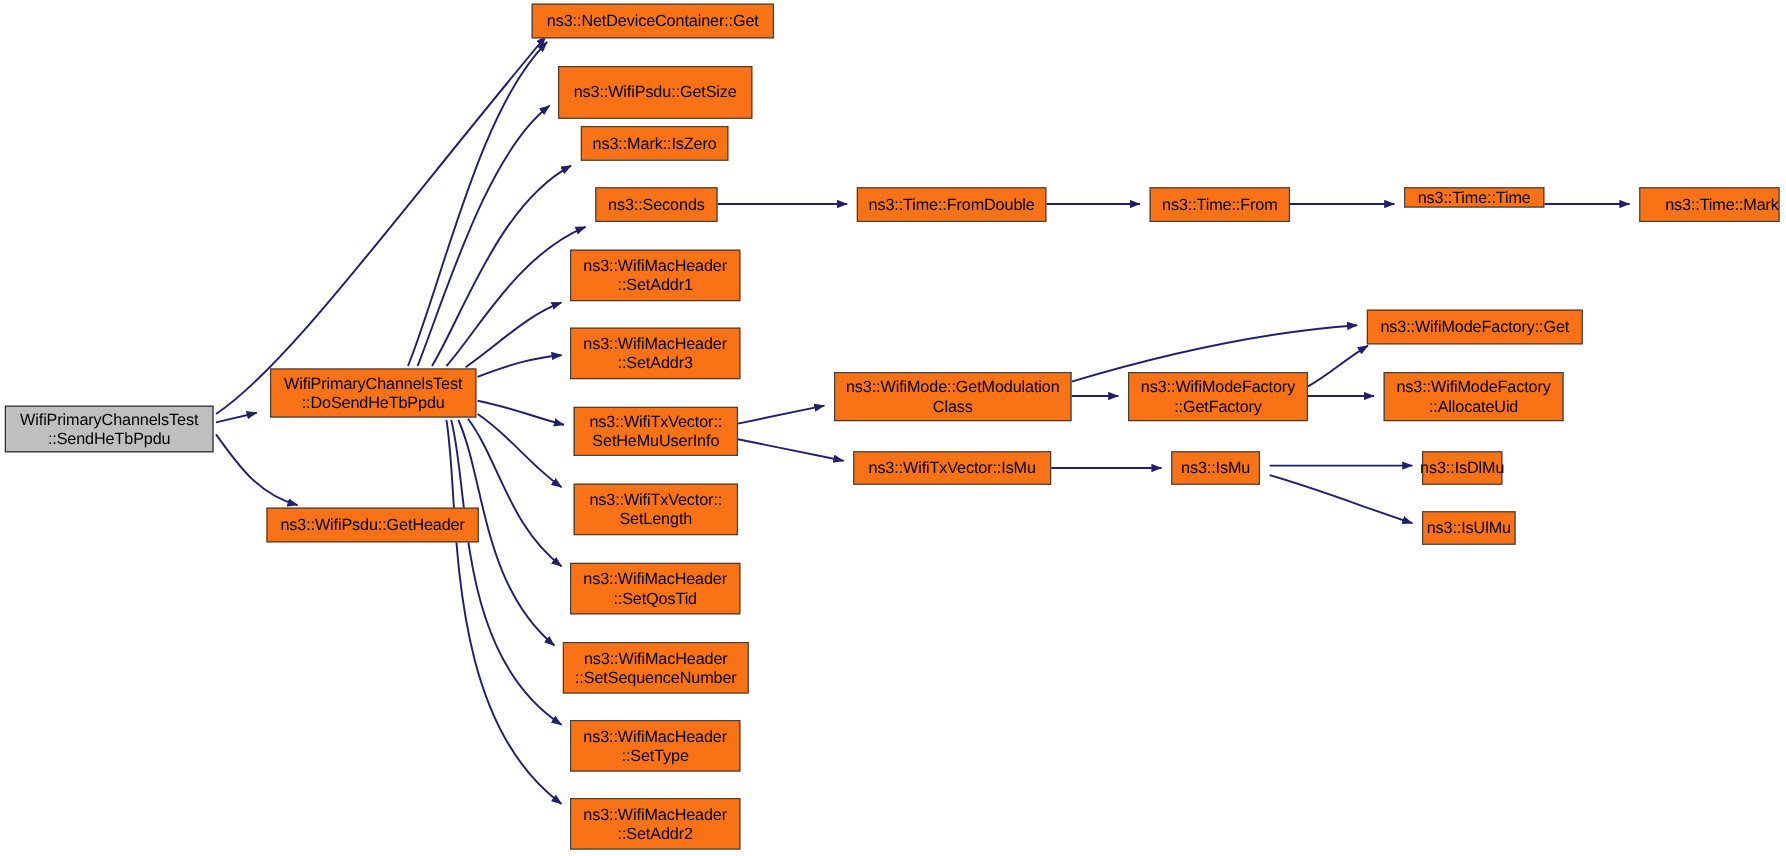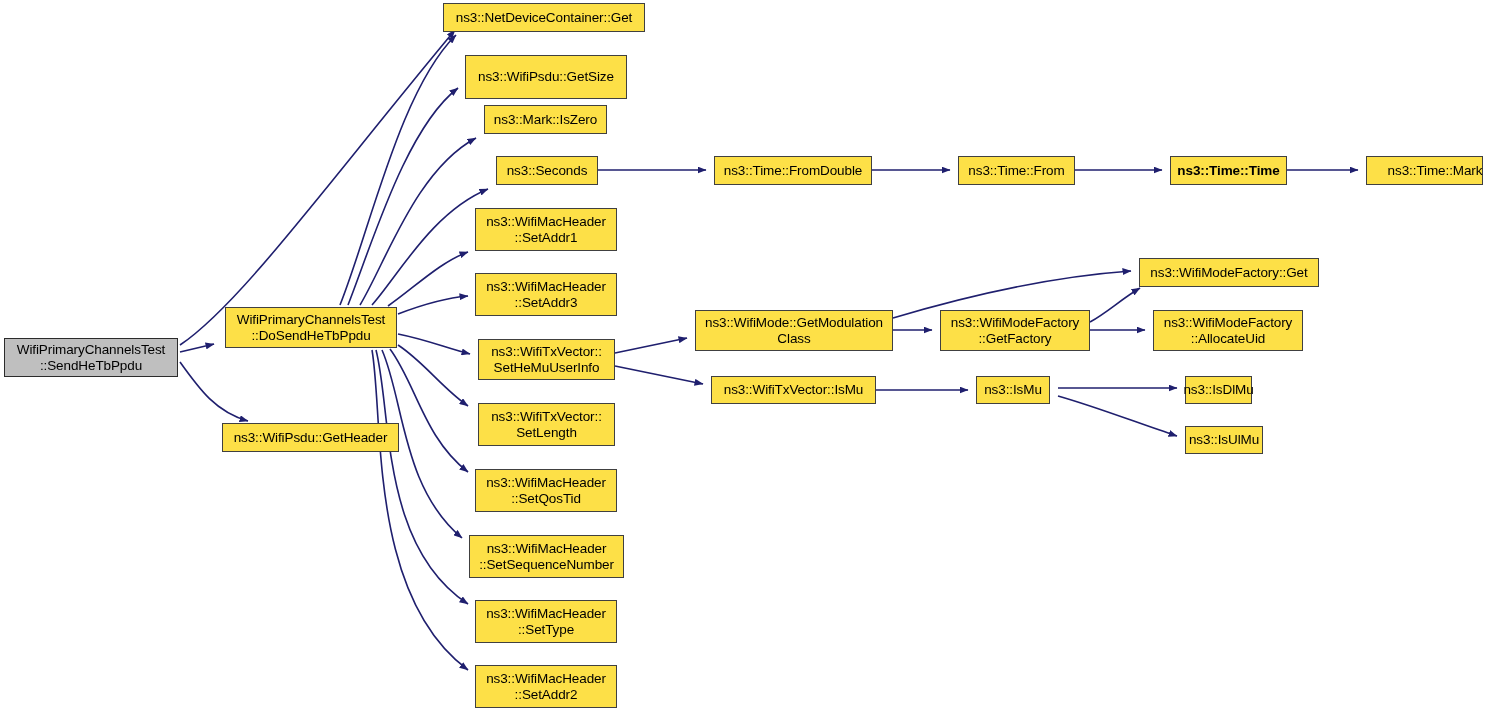--- a/index.html
+++ b/index.html
@@ -20,21 +20,21 @@
     left: 0;
     top: 0;
     width: 1488px;
     height: 713px;
     pointer-events: none;
   }
   .node {
     position: absolute;
     box-sizing: border-box;
     border: 1px solid #404040;
-    background: #fde047;
+    background: #f97316;
     color: #000000;
     font-size: 13.5px;
     line-height: 15.5px;
     letter-spacing: -0.1px;
     display: flex;
     align-items: center;
     justify-content: center;
     text-align: center;
     white-space: pre-line;
     padding: 0 3px;
@@ -107,21 +107,21 @@
       <div class="node" style="left: 475px; top: 469px; width: 142px; height: 43px;">ns3::WifiMacHeader
 ::SetQosTid</div>
       <div class="node" style="left: 469px; top: 535px; width: 155px; height: 43px;">ns3::WifiMacHeader
 ::SetSequenceNumber</div>
       <div class="node" style="left: 475px; top: 600px; width: 142px; height: 43px;">ns3::WifiMacHeader
 ::SetType</div>
       <div class="node" style="left: 475px; top: 665px; width: 142px; height: 43px;">ns3::WifiMacHeader
 ::SetAddr2</div>
       <div class="node" style="left: 714px; top: 156px; width: 158px; height: 29px;">ns3::Time::FromDouble</div>
       <div class="node" style="left: 958px; top: 156px; width: 117px; height: 29px;">ns3::Time::From</div>
-      <div class="node" style="left: 1170px; top: 156px; width: 117px; height: 29px; font-weight: bold;">ns3::Time::Time</div>
+      <div class="node" style="left: 1170px; top: 156px; width: 117px; height: 17px;">ns3::Time::Time</div>
       <div class="node" style="left: 1366px; top: 156px; width: 117px; height: 29px; padding-left: 24px;">ns3::Time::Mark</div>
       <div class="node" style="left: 695px; top: 310px; width: 198px; height: 41px;">ns3::WifiMode::GetModulation
 Class</div>
       <div class="node" style="left: 940px; top: 310px; width: 150px; height: 41px;">ns3::WifiModeFactory
 ::GetFactory</div>
       <div class="node" style="left: 1139px; top: 258px; width: 180px; height: 29px;">ns3::WifiModeFactory::Get</div>
       <div class="node" style="left: 1153px; top: 310px; width: 150px; height: 41px;">ns3::WifiModeFactory
 ::AllocateUid</div>
       <div class="node" style="left: 711px; top: 376px; width: 165px; height: 28px;">ns3::WifiTxVector::IsMu</div>
       <div class="node" style="left: 976px; top: 376px; width: 74px; height: 28px;">ns3::IsMu</div>

